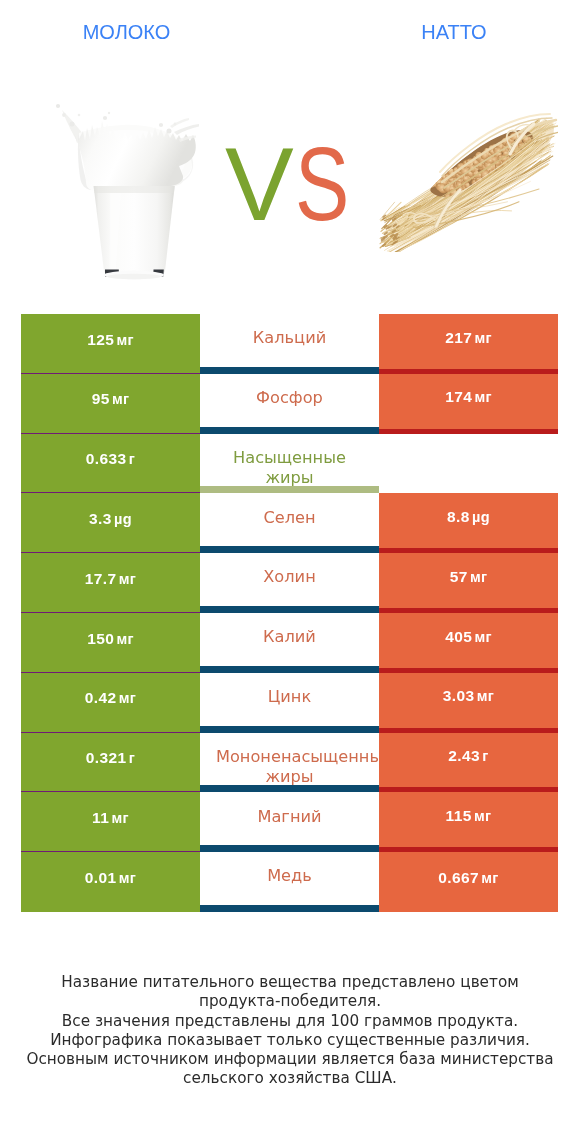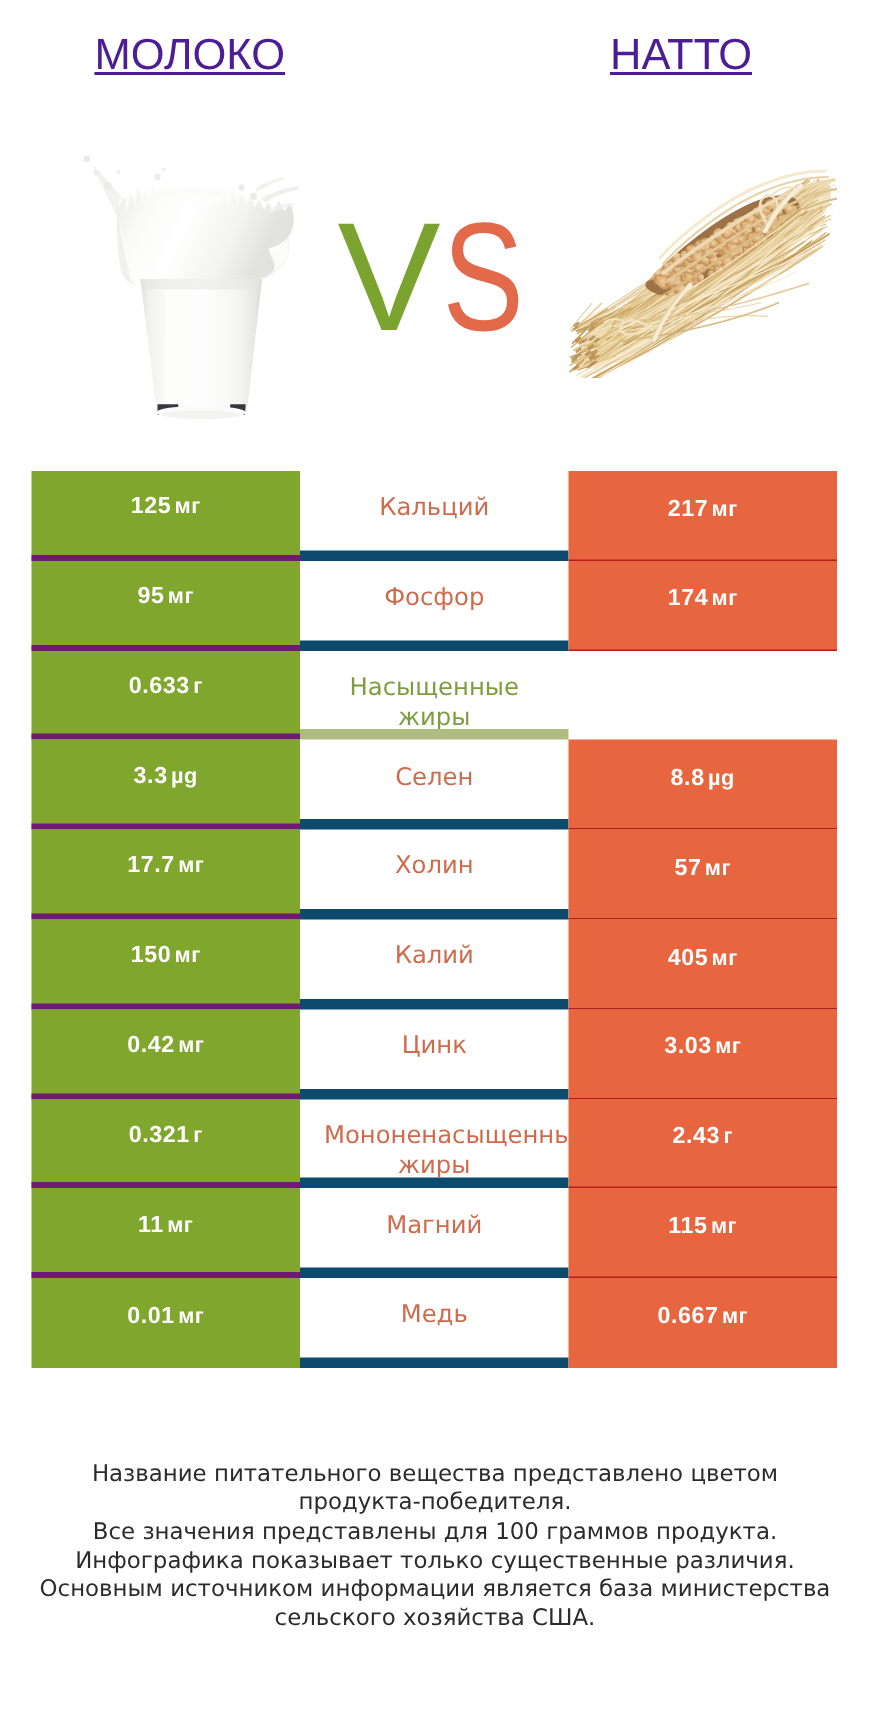--- a/index.html
+++ b/index.html
@@ -1,33 +1,33 @@
 <!DOCTYPE html>
 <html><head>
 <meta charset="utf-8">
 <title>vs</title>
 <style>
   html,body{margin:0;padding:0;}
   body{width:580px;height:1144px;background:#fff;font-family:"Liberation Sans",sans-serif;overflow:hidden;-webkit-font-smoothing:antialiased;text-rendering:optimizeLegibility;}
   .page{position:relative;width:580px;height:1144px;}
   .hdr{position:absolute;top:0;left:0;width:580px;height:300px;}
-  .title{position:absolute;font-size:29px;color:#4c1d95;font-weight:400;text-transform:uppercase;white-space:nowrap;text-decoration:underline;}
+  .title{position:absolute;font-size:20px;color:#3b82f6;font-weight:400;text-transform:uppercase;white-space:nowrap;}
   .t-left{left:0;top:21px;width:253px;text-align:center;}
   .t-right{left:329px;top:21px;width:250px;text-align:center;}
   .vs{position:absolute;left:225px;top:133px;font-size:103px;font-weight:400;line-height:1;letter-spacing:0;white-space:nowrap;}
   .vs .v{color:#7ba32f;display:inline-block;}
   .vs .s{color:#e2694a;display:inline-block;transform:scaleX(0.79);transform-origin:left center;margin-left:1.5px;}
   .img-left{position:absolute;left:41px;top:83px;width:160px;height:200px;}
   .img-right{position:absolute;left:378px;top:112px;width:180px;height:140px;}
   .table{position:absolute;left:21px;top:314px;width:537px;}
   .row{display:flex;height:59.8px;box-sizing:border-box;}
   .cell{width:179px;display:flex;align-items:center;justify-content:center;box-sizing:border-box;}
-  .c-left{color:#fff;background:#80a62e;border-bottom:4px solid #701a75;}
+  .c-left{color:#fff;background:#80a62e;border-bottom:1px solid #701a75;}
   .c-mid{text-align:center;overflow:hidden;border-bottom:7px solid #0c4a6e;}
-  .c-right{color:#fff;background:#e7663f;border-bottom:1px solid #b91c1c;}
+  .c-right{color:#fff;background:#e7663f;border-bottom:5px solid #b91c1c;}
   .row.w-left .c-mid{border-bottom-color:#aebc82;}
   .row:last-child .c-left,.row:last-child .c-right{border-bottom:none;}
   .val{font-size:15.5px;font-weight:700;letter-spacing:0.4px;font-family:"Liberation Sans",sans-serif;line-height:1;position:relative;top:-4px;}
   .val .u{font-size:14.5px;margin-left:2.2px;letter-spacing:0.35px;}
   .lbl{font-size:16.2px;font-weight:400;color:#ce6b4d;line-height:19.8px;font-family:"DejaVu Sans",sans-serif;width:147px;flex:0 0 147px;text-align:center;position:relative;height:19.8px;top:-2.3px;}
   .row.w-left .lbl{color:#7f9c40;}
   .note{position:absolute;left:0;top:973px;width:580px;text-align:center;font-size:15.25px;color:#2b2b2b;line-height:19.3px;font-family:"DejaVu Sans",sans-serif;}
 </style>
 </head>
 <body>

